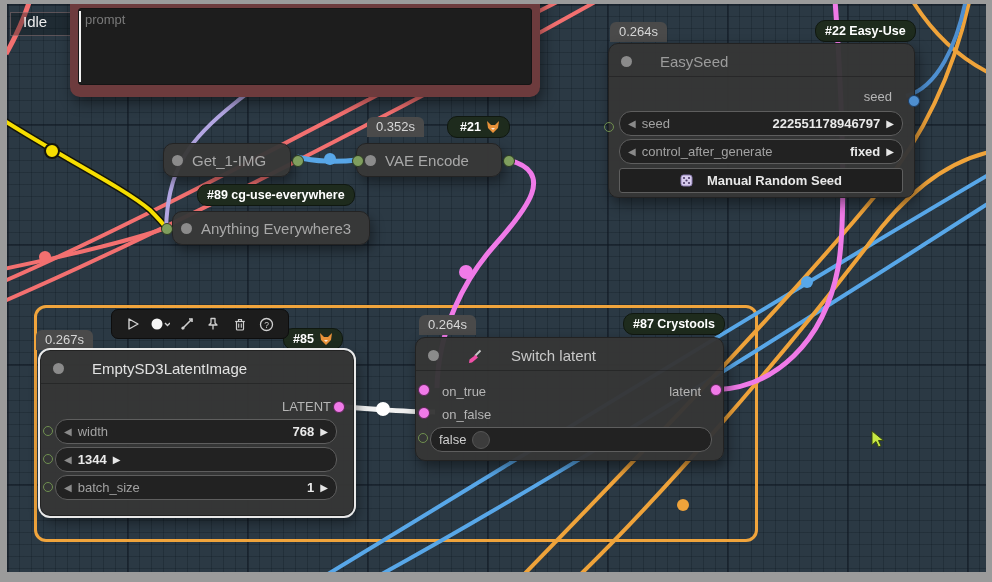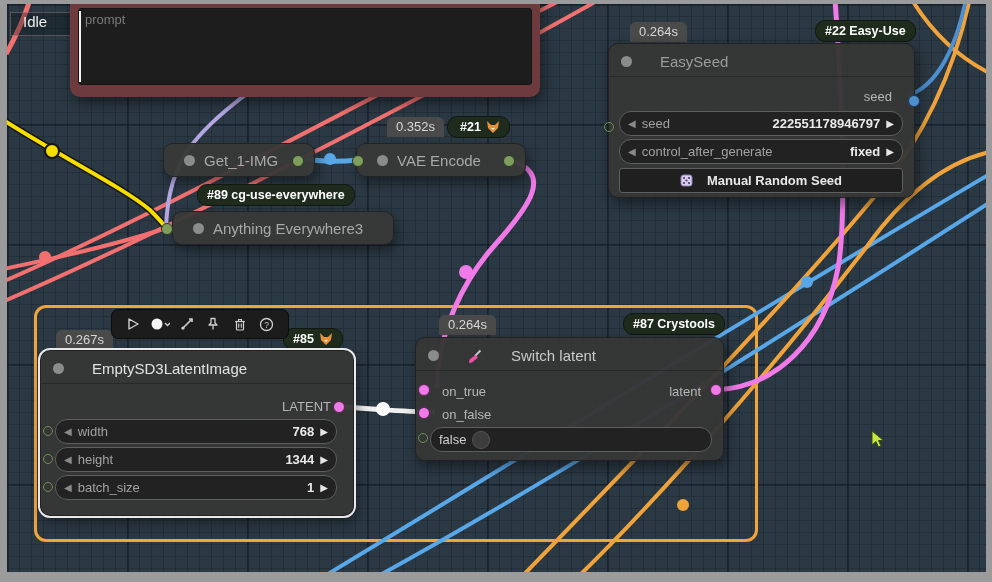--- a/index.html
+++ b/index.html
@@ -14,29 +14,29 @@
     background-size:12px 12px,12px 12px,120px 120px,120px 120px;
     overflow:hidden;}
   svg.wires{position:absolute;left:0;top:0;z-index:2;pointer-events:none;}
   
   .group-frame{position:absolute;border:3px solid #f0a43c;border-radius:12px;z-index:1;}
   
   .node{position:absolute;background:rgba(54,54,54,.97);border:1px solid #222;border-radius:10px;
         box-shadow:3px 6px 14px rgba(0,0,0,.45);z-index:3;}
   .node.sel{outline:2px solid #e8e8e8;}
   .cnode{position:absolute;background:rgba(56,56,56,.96);border:1px solid #232323;border-radius:10px;
-        box-shadow:3px 6px 12px rgba(0,0,0,.4);z-index:3;display:flex;align-items:center;gap:9px;padding:0 20px;}
+        box-shadow:3px 6px 12px rgba(0,0,0,.4);z-index:3;display:flex;align-items:center;gap:9px;padding:0 8px;}
   .tdot{width:11px;height:11px;border-radius:50%;background:#8b8b8b;flex:0 0 auto;}
   .ctitle{color:#a8a8a8;font-size:15px;white-space:nowrap;}
   .ntitle{color:#9c9c9c;font-size:15px;display:flex;align-items:center;gap:28px;padding:9px 12px 6px 12px;
           border-bottom:1px solid rgba(0,0,0,.25);}
   .ntitle.bright{color:#e2e2e2;}
   
   .btimer{position:absolute;background:#4a4a4a;color:#d6d6d6;font-size:13px;padding:2px 9px 3px 9px;
-          border-radius:6px 6px 0 0;z-index:3;margin-left:20px;}
+          border-radius:6px 6px 0 0;z-index:3;}
   .bid{position:absolute;background:#1e2b1d;color:#fff;font-weight:bold;font-size:12.5px;
        padding:3px 9px;border-radius:10px;z-index:3;display:flex;align-items:center;gap:5px;
        border:1px solid #101810;white-space:nowrap;justify-content:flex-end;}
   
   .iodot{position:absolute;border-radius:50%;z-index:4;}
   .dot-green{width:10px;height:10px;background:#7f9e5e;border:1px solid #2c3a22;}
   .dot-green-sm{width:8px;height:8px;background:transparent;border:1.5px solid #6f8f4f;}
   .dot-pink{width:10px;height:10px;background:#f07ae8;border:1px solid #5a2356;}
   .dot-blue{width:10px;height:10px;background:#4e8fd0;border:1px solid #1d3c61;}
   .iolabel{position:absolute;color:#b5b5b5;font-size:13px;z-index:4;white-space:nowrap;}
@@ -246,21 +246,20 @@
     </div>
     <div class="iolabel" style="right:22px;top:48px;">LATENT</div>
     <div class="widget" style="left:14px;top:68px;width:264px;height:23px;">
       <span class="arr">◀</span>
       <span class="wlabel">width</span>
       <span class="wvalue">768</span>
       <span class="arr r">▶</span>
     </div>
     <div class="widget" style="left:14px;top:96px;width:264px;height:23px;">
       <span class="arr">◀</span>
-      <span class="wlabel">height</span>
       <span class="wvalue">1344</span>
       <span class="arr r">▶</span>
     </div>
     <div class="widget" style="left:14px;top:124px;width:264px;height:23px;">
       <span class="arr">◀</span>
       <span class="wlabel">batch_size</span>
       <span class="wvalue">1</span>
       <span class="arr r">▶</span>
     </div>
   </div>

